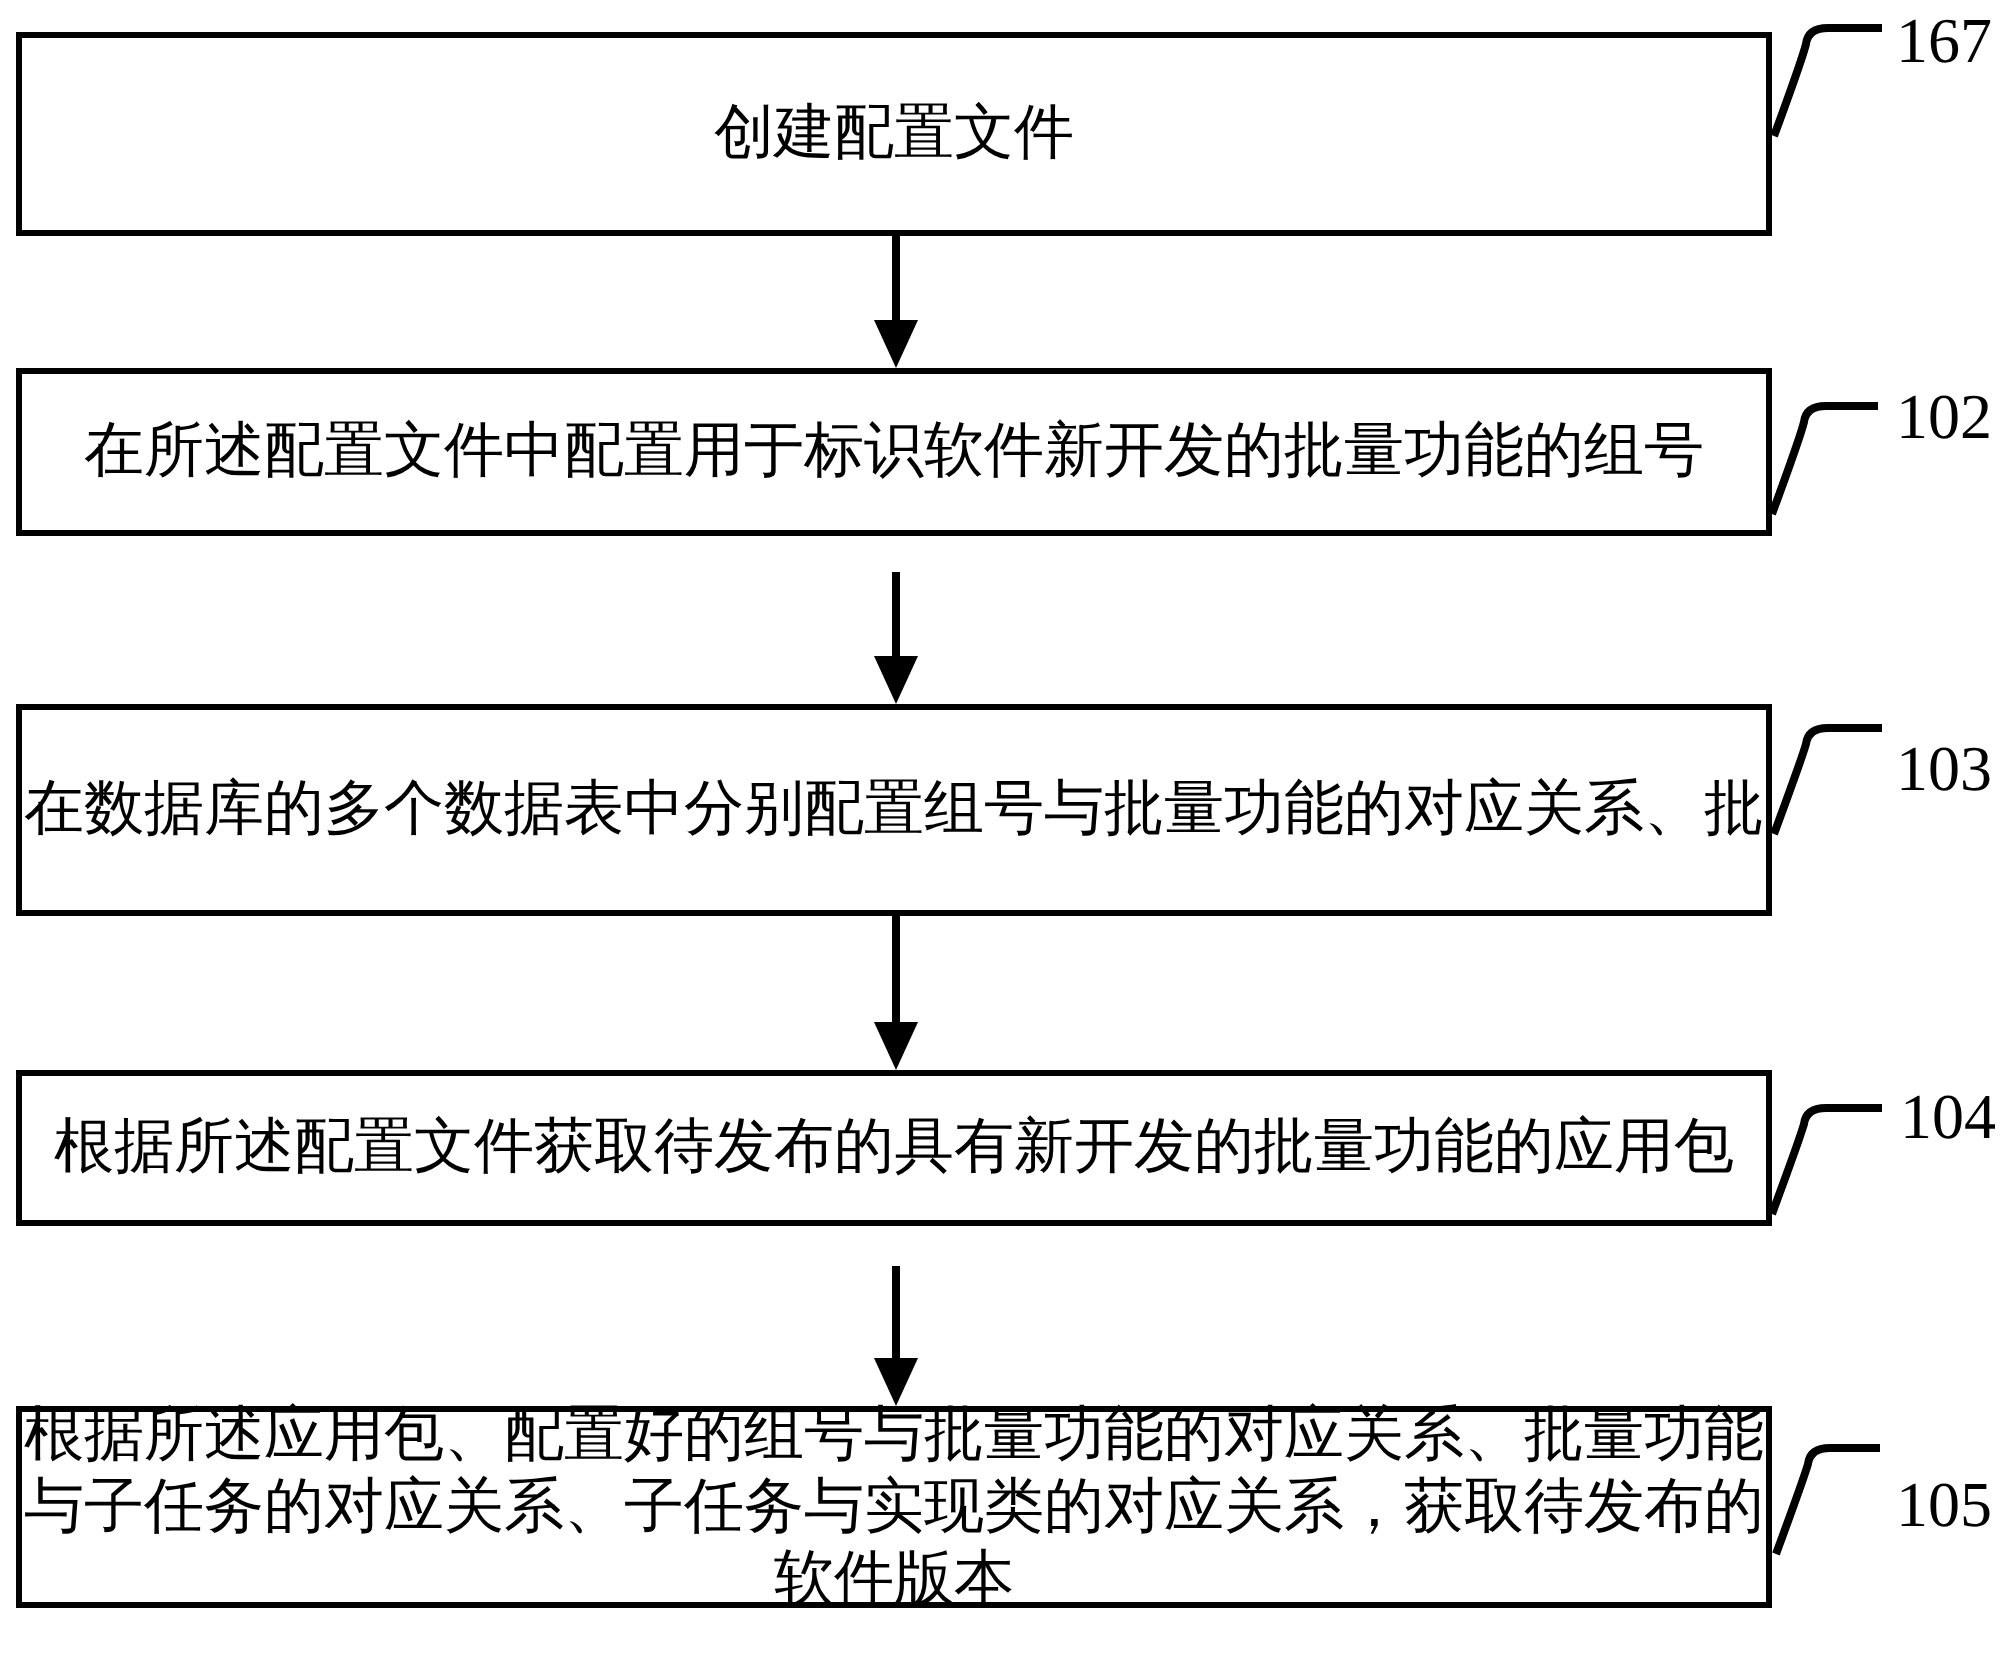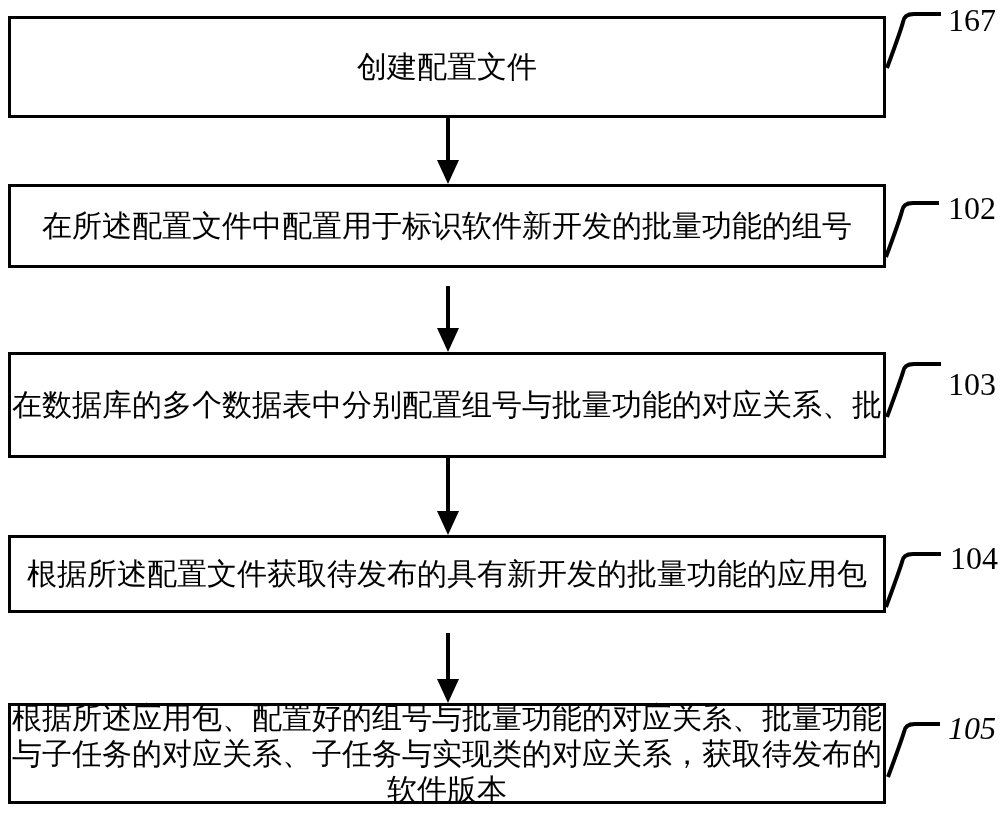--- a/index.html
+++ b/index.html
@@ -111,15 +111,15 @@
   <div class="flow-box" style="top:703px; height:101px;">
     <div class="text-line">根据所述应用包、配置好的组号与批量功能的对应关系、批量功能</div>
     <div class="text-line">与子任务的对应关系、子任务与实现类的对应关系，获取待发布的</div>
     <div class="text-line">软件版本</div>
   </div>
 
   <div class="ref-label" style="top:4px;">167</div>
   <div class="ref-label" style="top:192px;">102</div>
   <div class="ref-label" style="top:368px;">103</div>
   <div class="ref-label" style="top:542px;text-align:center;">104</div>
-  <div class="ref-label" style="top:712px;font-style:italic;">105</div>
+  <div class="ref-label" style="top:736px;">105</div>
 
 </div>
 
 </body></html>

